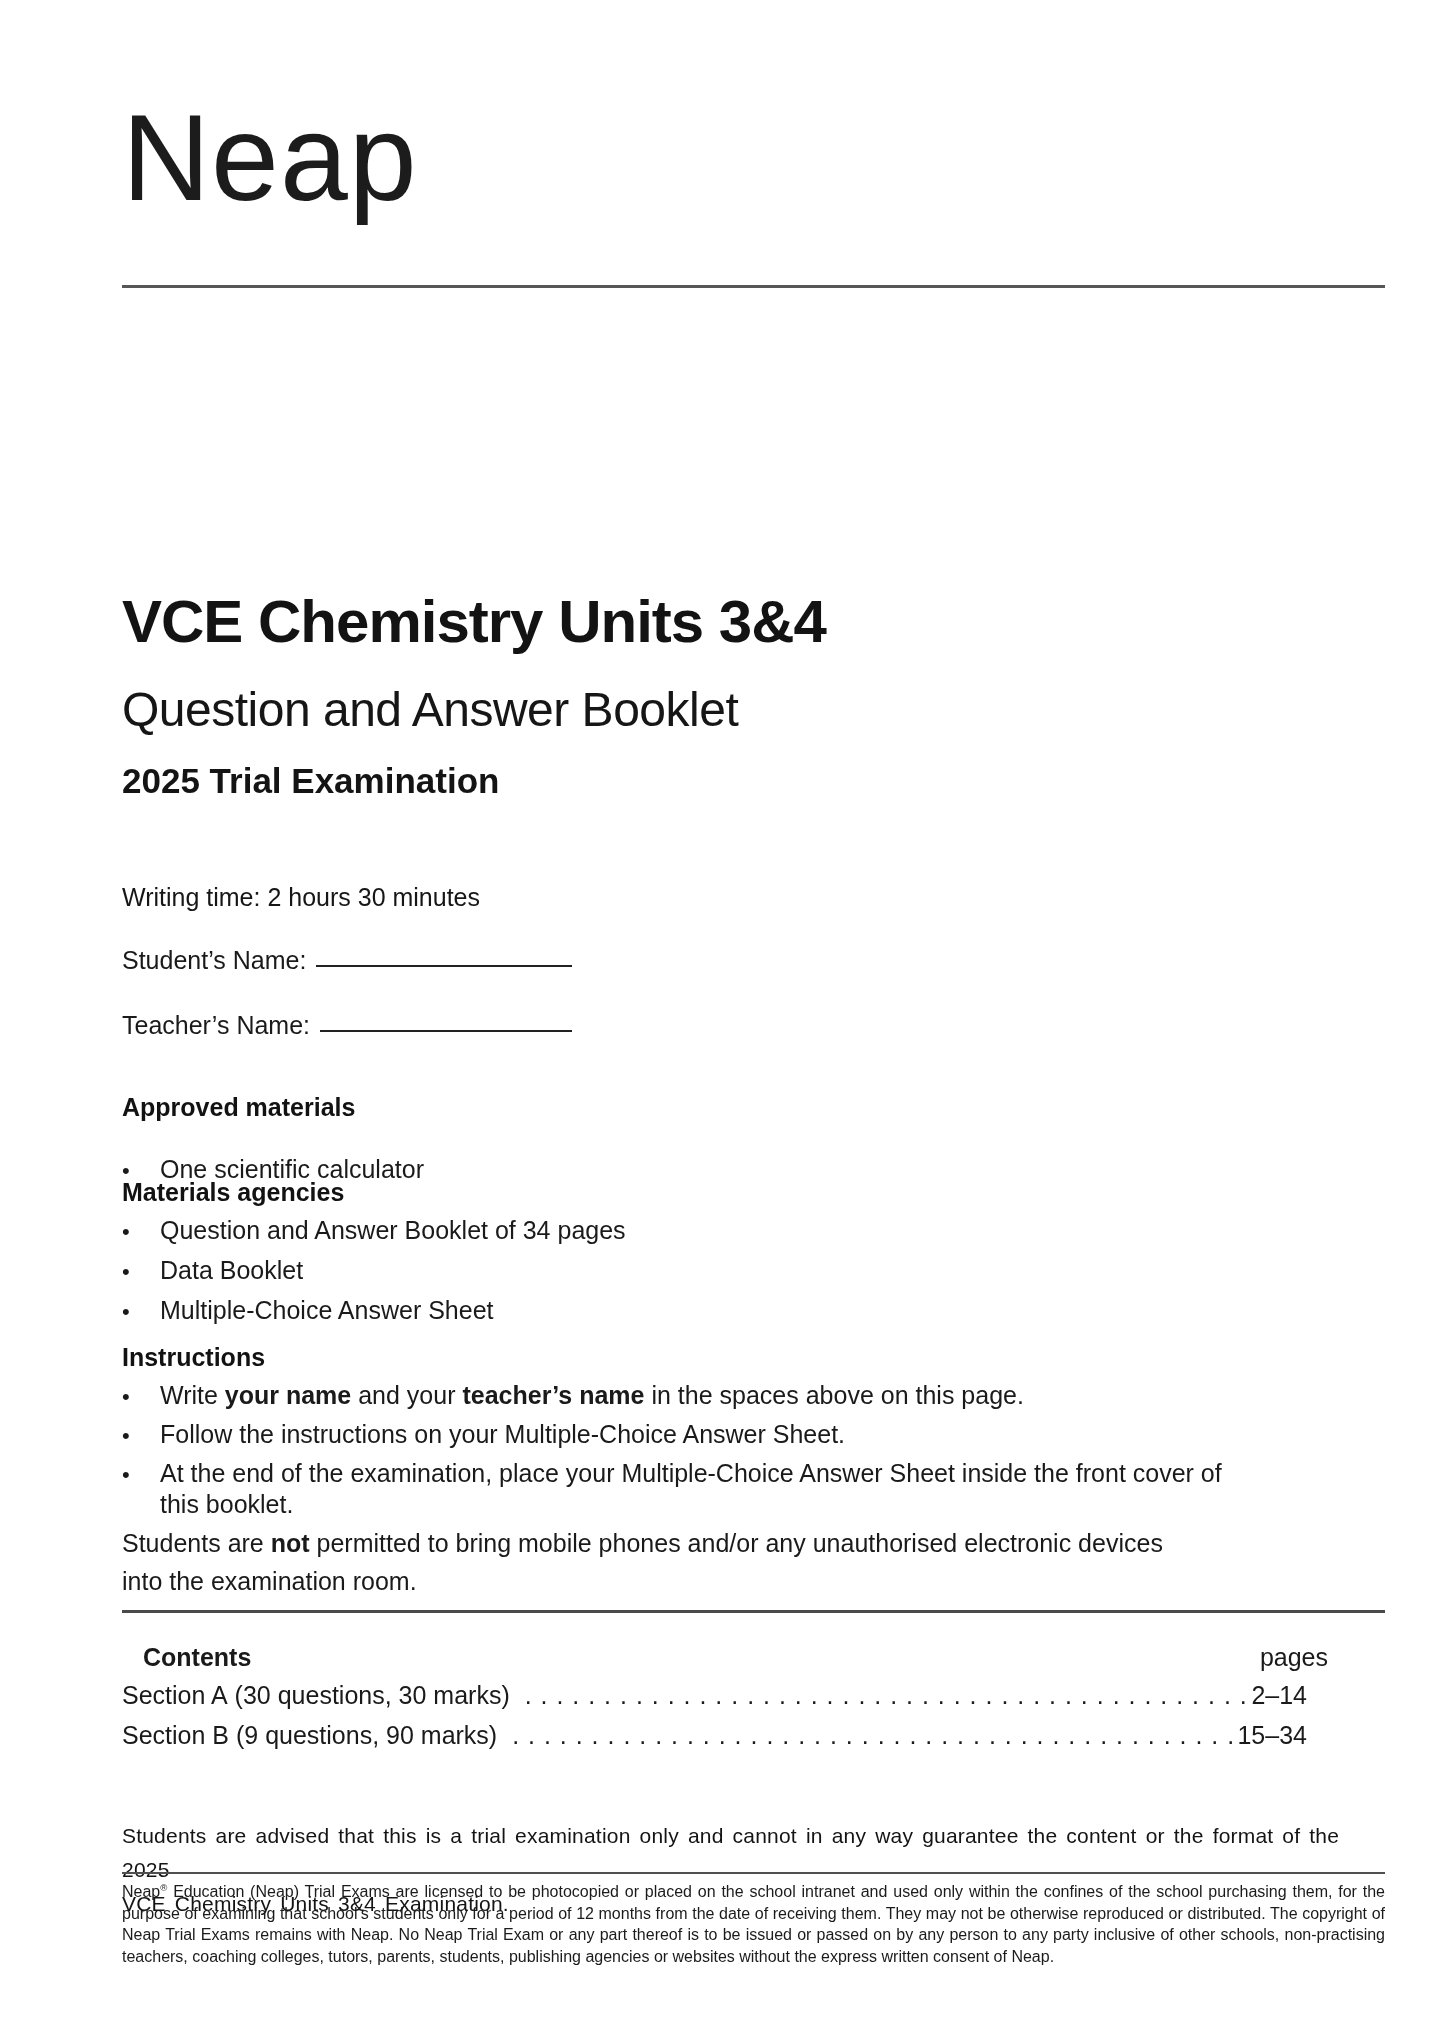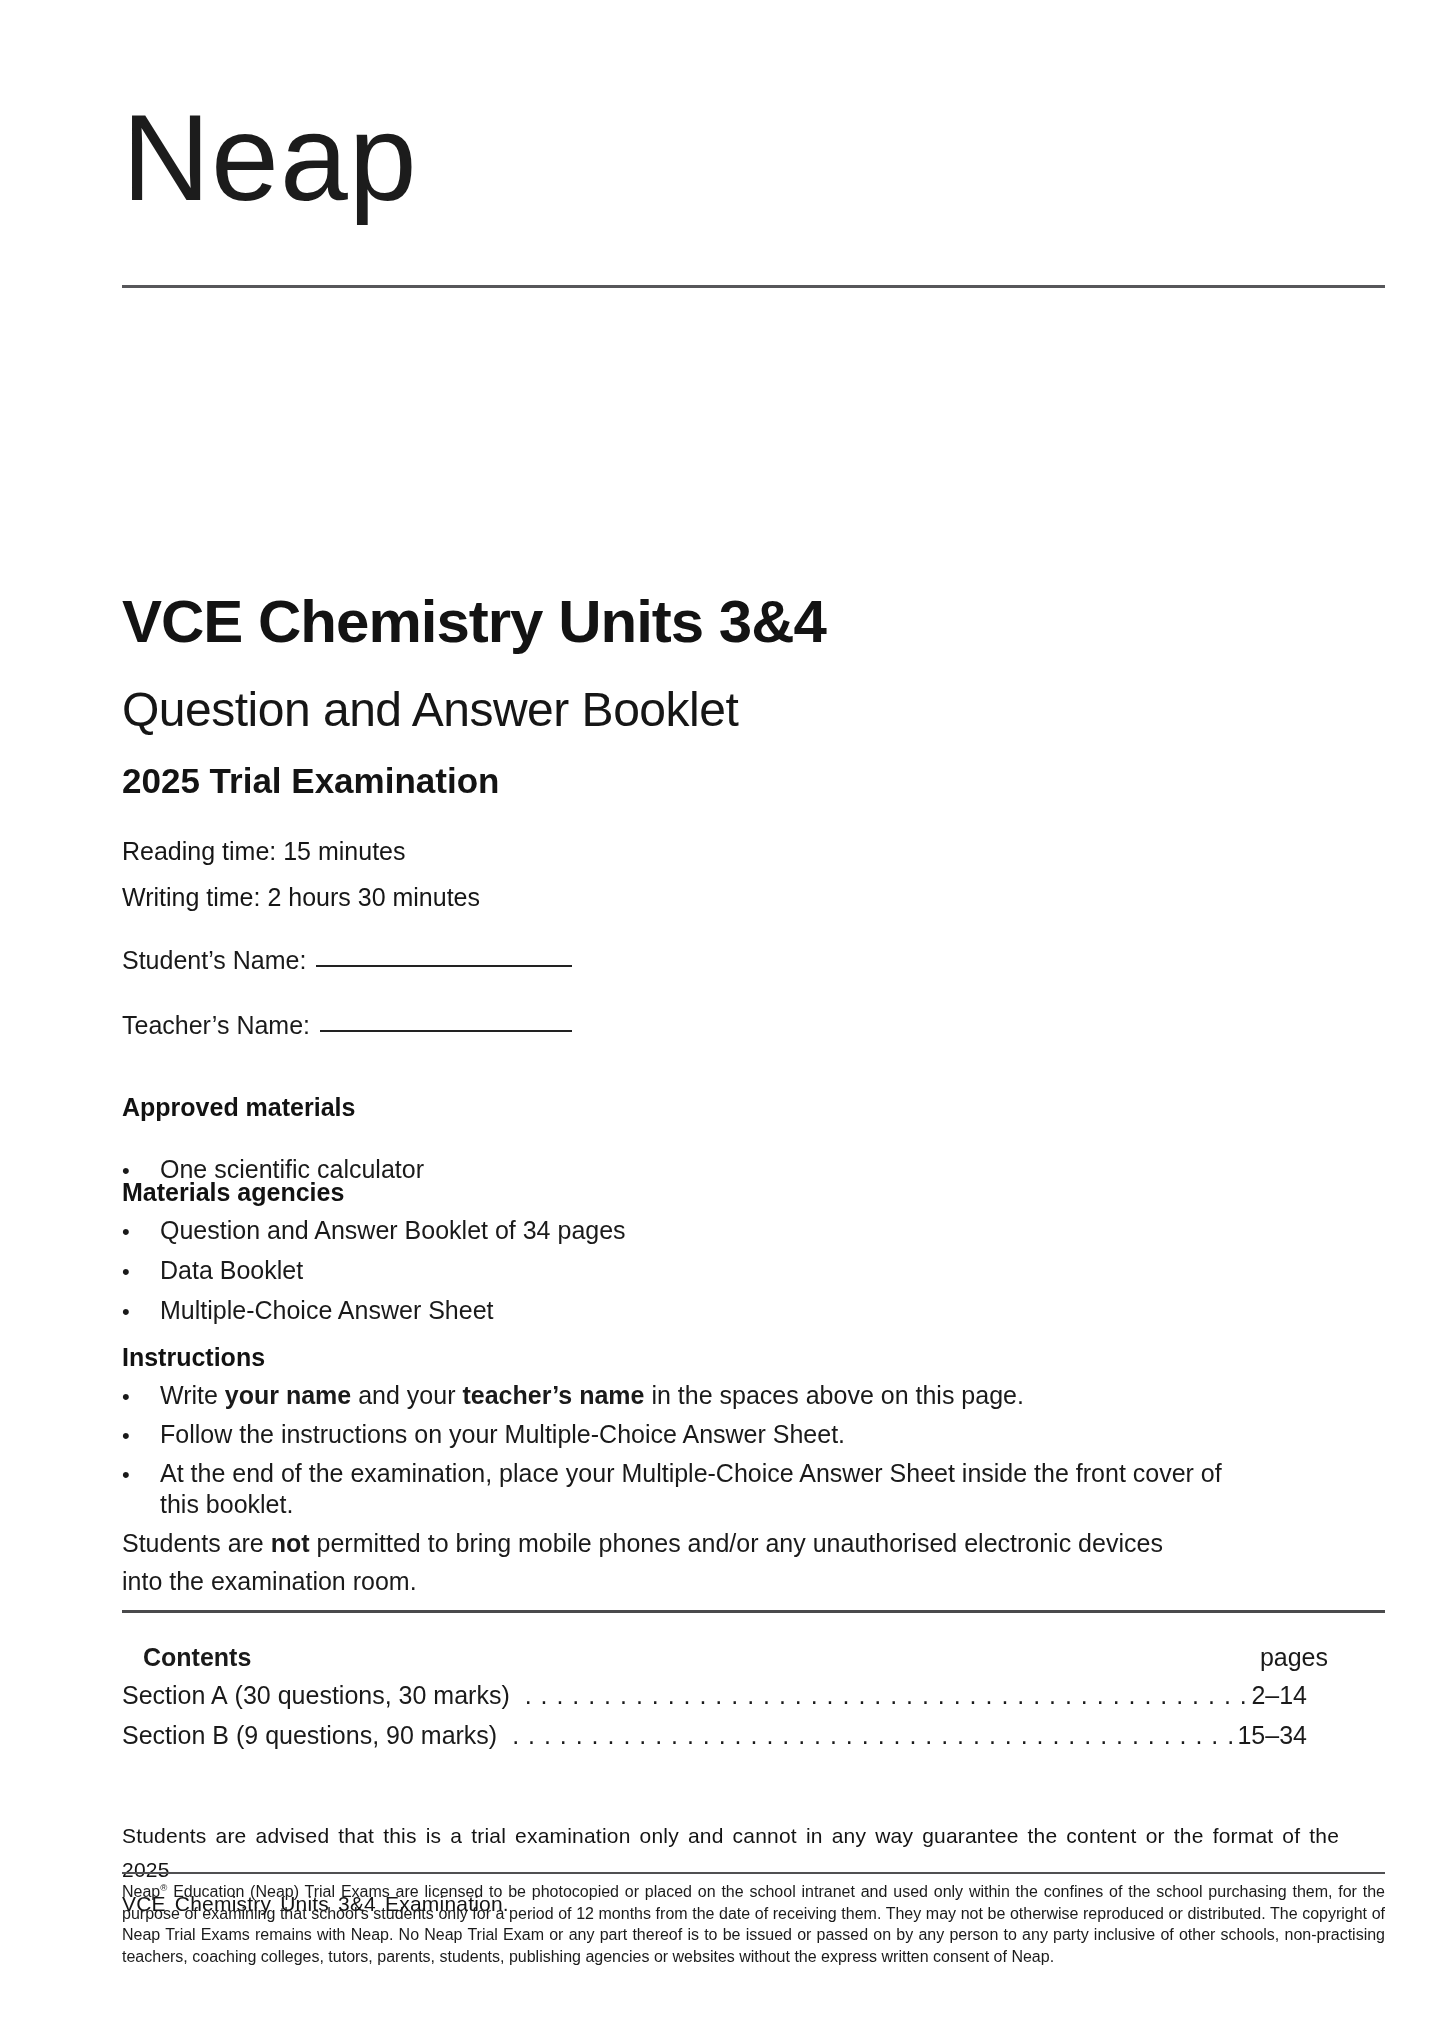--- a/index.html
+++ b/index.html
@@ -90,21 +90,20 @@
 <div class="page">
 
   <div class="abs logo">Neap</div>
 
   <div class="abs rule-top"></div>
 
   <div class="abs title">VCE Chemistry Units 3&amp;4</div>
   <div class="abs subtitle">Question and Answer Booklet</div>
   <div class="abs edition">2025 Trial Examination</div>
 
-  <div class="abs bodyw bodytext time-reading">Reading time: 15 minutes</div>
   <div class="abs bodyw bodytext time-writing">Writing time: 2 hours 30 minutes</div>
 
   <div class="abs name-row name-student">
     <span class="label">Student’s Name:</span>
     <span class="write-line"></span>
   </div>
   <div class="abs bodyw heading h-approved">Approved materials</div>
 
   <div class="abs name-row name-teacher">
     <span class="label">Teacher’s Name:</span>

